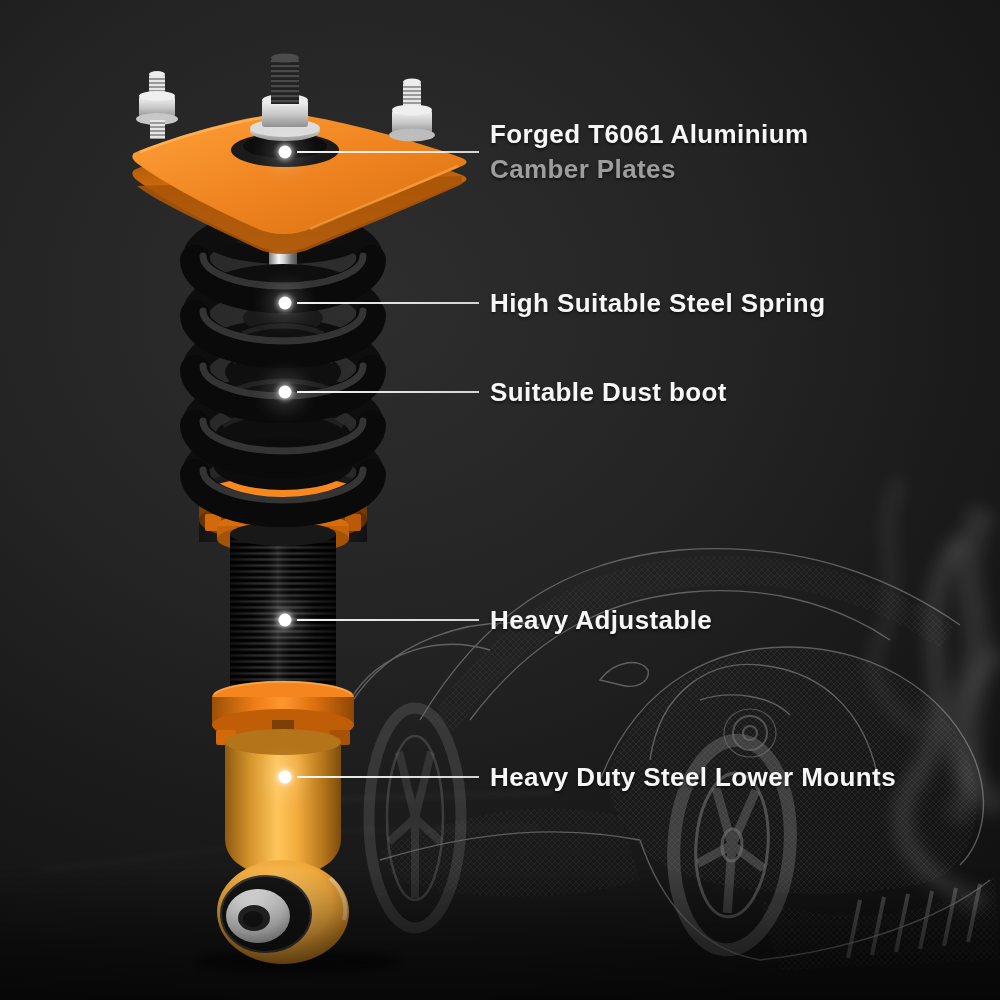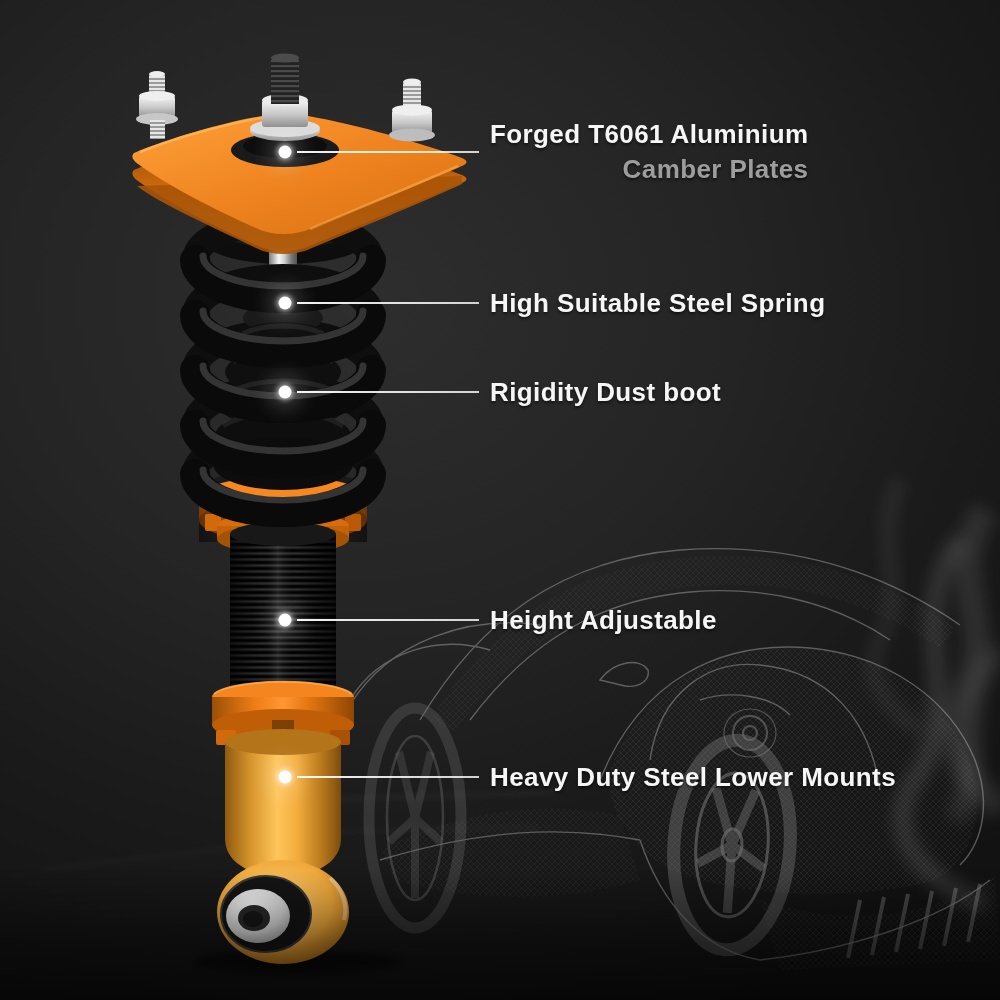--- a/index.html
+++ b/index.html
@@ -25,23 +25,23 @@
     transform:translate(-50%,-50%);background:#ffffff;
     box-shadow:0 0 5px 2px rgba(255,255,255,.55), 0 0 20px 11px rgba(255,255,255,.18);
   }
   .leader{
     position:absolute;left:297px;top:-1px;width:182px;height:2px;
     background:linear-gradient(90deg, rgba(255,255,255,.95), rgba(255,255,255,.8));
   }
   .label{
     position:absolute;left:490px;top:0;transform:translateY(-50%);
     font-weight:700;font-size:26px;line-height:35px;letter-spacing:.4px;
-    color:#f6f6f6;white-space:nowrap;text-shadow:0 2px 3px rgba(0,0,0,.55);text-align:right;
-  }
-  .label .l2{display:block;color:#9d9d9d;margin-left:36px;}
+    color:#f6f6f6;white-space:nowrap;text-shadow:0 2px 3px rgba(0,0,0,.55);
+  }
+  .label .l2{display:block;color:#9d9d9d;}
   .c1{top:152px;} .c2{top:303px;} .c3{top:392px;} .c4{top:620px;} .c5{top:777px;}
 </style>
 </head>
 <body>
 
 <div id="stage">
 
   <svg id="car-layer" class="layer" width="1000" height="1000" viewBox="0 0 1000 1000">
     <defs>
       <pattern id="mesh" width="6" height="6" patternUnits="userSpaceOnUse">
@@ -356,29 +356,29 @@
     <span class="leader"></span>
     <div class="label">
       <span class="l1">High Suitable Steel Spring</span>
     </div>
   </div>
 
   <div class="callout c3">
     <span class="dot"></span>
     <span class="leader"></span>
     <div class="label">
-      <span class="l1">Rigidity Dust boot</span>
+      <span class="l1">Suitable Dust boot</span>
     </div>
   </div>
 
   <div class="callout c4">
     <span class="dot"></span>
     <span class="leader"></span>
     <div class="label">
-      <span class="l1">Height Adjustable</span>
+      <span class="l1">Heavy Adjustable</span>
     </div>
   </div>
 
   <div class="callout c5">
     <span class="dot"></span>
     <span class="leader"></span>
     <div class="label">
       <span class="l1">Heavy Duty Steel Lower Mounts</span>
     </div>
   </div>

